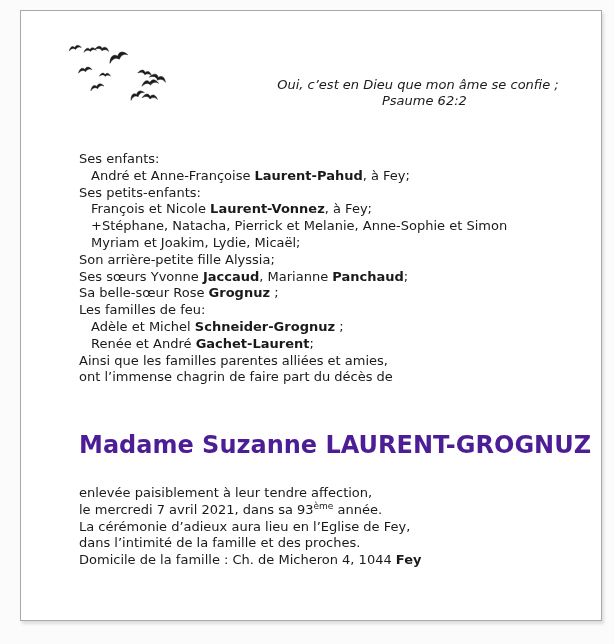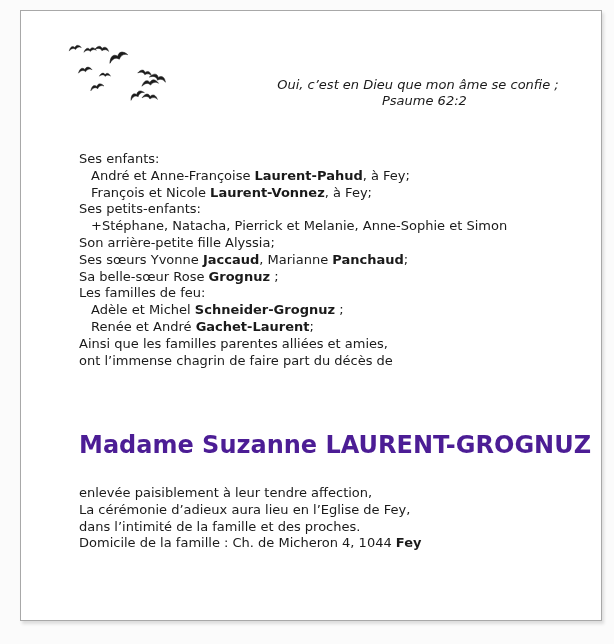--- a/index.html
+++ b/index.html
@@ -102,35 +102,37 @@
   </svg>
 
   <div class="quote">
     <div class="q1">Oui, c’est en Dieu que mon âme se confie ;</div>
     <div class="q3">Psaume 62:2</div>
   </div>
 
   <div class="body-text">
       <div class="tline"><span>Ses enfants:</span></div>
       <div class="tline indent"><span>André et Anne-Françoise </span><span class="b">Laurent-Pahud</span><span>, à Fey;</span></div>
+      <div class="tline"><span>Ses petits-enfants:</span></div>
       <div class="tline indent"><span>François et Nicole </span><span class="b">Laurent-Vonnez</span><span>, à Fey;</span></div>
-      <div class="tline"><span>Ses petits-enfants:</span></div>
       <div class="tline indent"><span>+Stéphane, Natacha, Pierrick et Melanie, Anne-Sophie et Simon</span></div>
+      <div class="tline indent"><span>Myriam et Joakim, Lydie, Micaël;</span></div>
       <div class="tline"><span>Son arrière-petite fille Alyssia;</span></div>
       <div class="tline"><span>Ses sœurs Yvonne </span><span class="b">Jaccaud</span><span>, Marianne </span><span class="b">Panchaud</span><span>;</span></div>
       <div class="tline"><span>Sa belle-sœur Rose </span><span class="b">Grognuz</span><span> ;</span></div>
       <div class="tline"><span>Les familles de feu:</span></div>
       <div class="tline indent"><span>Adèle et Michel </span><span class="b">Schneider-Grognuz</span><span> ;</span></div>
       <div class="tline indent"><span>Renée et André </span><span class="b">Gachet-Laurent</span><span>;</span></div>
       <div class="tline"><span>Ainsi que les familles parentes alliées et amies,</span></div>
       <div class="tline"><span>ont l’immense chagrin de faire part du décès de</span></div>
     </div>
 
   <div class="deceased-name">Madame Suzanne LAURENT-GROGNUZ</div>
 
   <div class="closing-text">
       <div class="tline"><span>enlevée paisiblement à leur tendre affection,</span></div>
+      <div class="tline"><span>le mercredi 7 avril 2021, dans sa 93</span><sup>ème</sup><span> année.</span></div>
       <div class="tline"><span>La cérémonie d’adieux aura lieu en l’Eglise de Fey,</span></div>
       <div class="tline"><span>dans l’intimité de la famille et des proches.</span></div>
       <div class="tline"><span>Domicile de la famille : Ch. de Micheron 4, 1044 </span><span class="b">Fey</span></div>
     </div>
 
 </div>
 
 </body></html>

